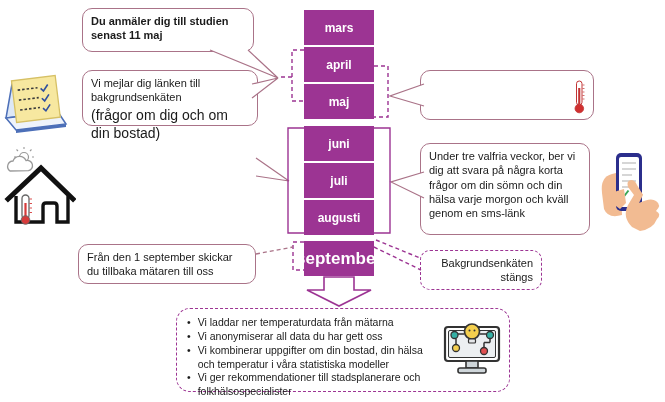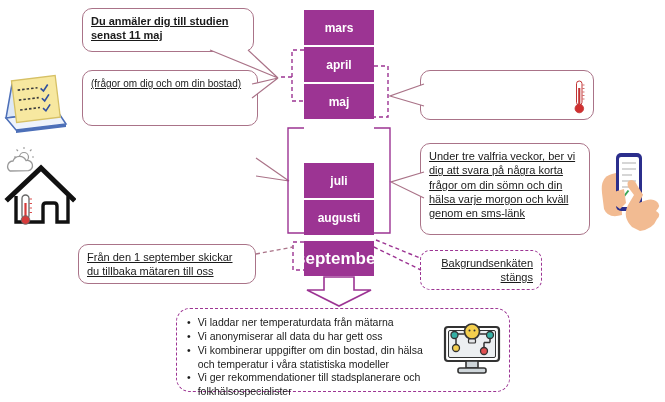--- a/index.html
+++ b/index.html
@@ -9,23 +9,23 @@
   }
   .canvas{position:relative;width:665px;height:402px;background:#fff;overflow:hidden;}
 
   
   .month{position:absolute;left:304px;width:70px;height:35px;background:var(--month-box);
     color:#fff;font-weight:bold;font-size:12px;display:flex;align-items:center;justify-content:center;z-index:1;}
   .month.small{font-size:17px;}
 
   
   .callout{position:absolute;background:#fff;border:1.4px solid var(--callout-border);
-    border-radius:10px;padding:5px 8px;font-size:11px;line-height:1.3;color:var(--ink);z-index:2;box-sizing:border-box;text-decoration:underline;}
+    border-radius:10px;padding:5px 8px;font-size:11px;line-height:1.3;color:var(--ink);z-index:2;box-sizing:border-box;}
   .callout.bold{font-weight:bold;}
-  .callout .sub{font-size:10px;display:block;margin-top:1px;}
+  .callout .sub{font-size:14px;display:block;margin-top:1px;}
   .callout.dashed{border:1.5px dashed var(--dashed-accent);text-align:right;
     display:flex;align-items:center;justify-content:center;}
 
   
   .outcomes{position:absolute;left:176px;top:308px;width:334px;height:84px;box-sizing:border-box;
     border:1.6px dashed var(--dashed-accent);border-radius:14px;padding:7px 70px 6px 10px;z-index:2;background:#fff;}
   .outcomes .bullet{display:flex;gap:7px;font-size:10.5px;line-height:1.32;color:var(--ink);}
   .outcomes .bullet::before{content:"•";flex:0 0 auto;}
 
   
@@ -39,27 +39,29 @@
   .icon{position:absolute;z-index:3;}
 </style>
 </head>
 <body style="--month-box: #9c3493; --callout-border: #aa7388; --dashed-accent: #9c3493; --ink: #1a1a1a;">
 
 <div class="canvas">
 
   <div class="month" style="top:10px">mars</div>
   <div class="month" style="top:47px">april</div>
   <div class="month" style="top:84px">maj</div>
+  <div class="month" style="top:126px">juni</div>
   <div class="month" style="top:163px">juli</div>
   <div class="month" style="top:200px">augusti</div>
   <div class="month small" style="top:241px">september</div>
 
   <div class="callout bold" style="left:82px;top:8px;width:172px;height:44px">Du anmäler dig till studien senast 11 maj</div>
 
   <div class="callout" style="left:82px;top:70px;width:176px;height:56px">
+    <span>Vi mejlar dig länken till bakgrundsenkäten</span>
     <span class="sub">(frågor om dig och om din bostad)</span>
   </div>
 
 
   <div class="callout" style="left:78px;top:244px;width:178px;height:40px">Från den 1 september skickar du tillbaka mätaren till oss</div>
 
   <div class="callout" style="left:420px;top:70px;width:174px;height:50px;padding-right:24px">
     <svg class="icon" style="right:7px;top:9px;left:auto;position:absolute" width="13" height="34" viewBox="0 0 13 34">
       <rect x="3.5" y="1" width="5.5" height="24" rx="2.7" fill="#fff" stroke="#c23434" stroke-width="1"></rect>
       <rect x="5.2" y="8" width="2.1" height="16" fill="#c23434"></rect>

